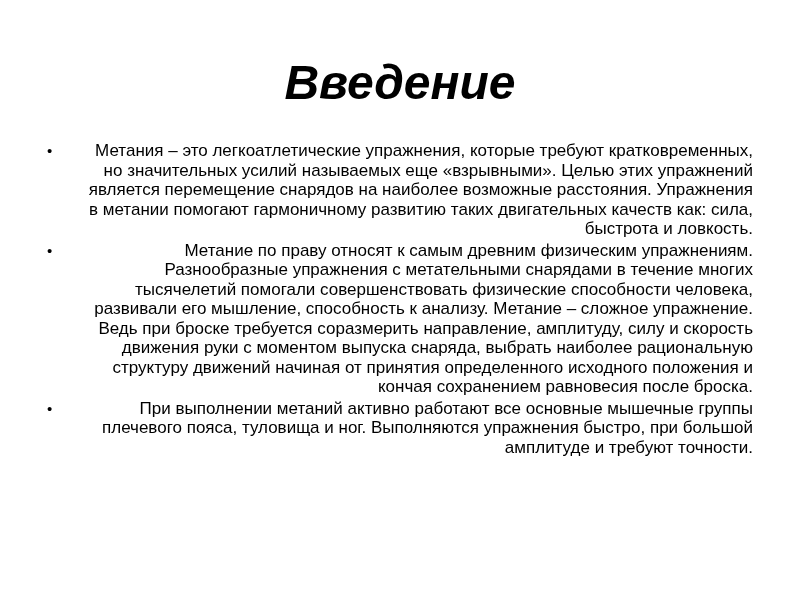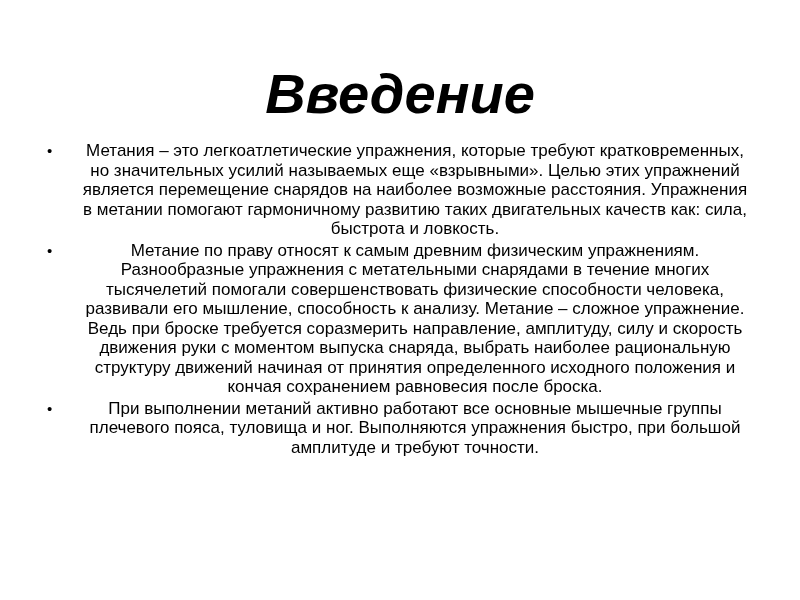--- a/index.html
+++ b/index.html
@@ -14,21 +14,21 @@
     overflow: hidden;
     font-family: "Liberation Sans", sans-serif;
     color: #000000;
   }
   .slide-title {
     position: absolute;
     top: 22px;
     left: 0;
     width: 100%;
     text-align: center;
-    font-size: 56px;
+    font-size: 48px;
     font-weight: bold;
     font-style: italic;
     line-height: 1.2;
     white-space: nowrap;
   }
   .bullet-list {
     position: absolute;
     top: 141px;
     left: 45px;
     width: 712px;
@@ -45,21 +45,21 @@
     width: 30px;
     font-size: 15px;
     line-height: 19.5px;
     text-align: left;
     padding-left: 2px;
     user-select: none;
   }
   .bullet-text {
     flex: 1 1 auto;
     max-width: 676px;
-    text-align: center;
+    text-align: right;
   }
 </style>
 </head>
 <body>
 
 <div class="slide">
 
   <h1 class="slide-title">Введение</h1>
 
   <div class="bullet-list">

